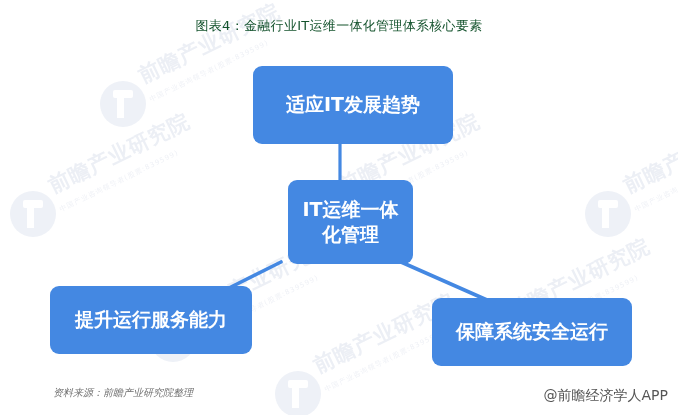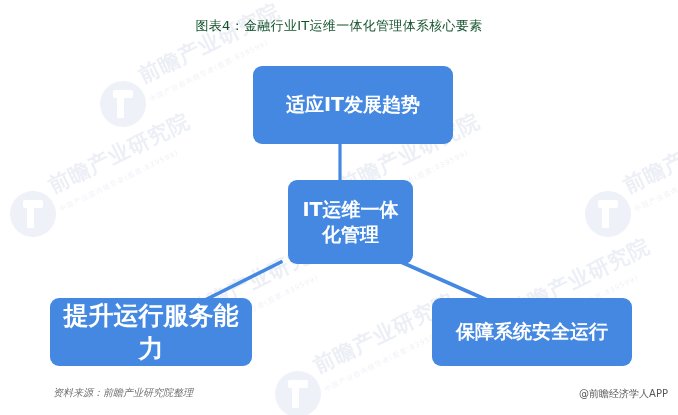--- a/index.html
+++ b/index.html
@@ -122,23 +122,23 @@
     left: 253px; top: 66px;
     width: 200px; height: 78px;
     font-size: 19px;
   }
   #node-center {
     left: 288px; top: 180px;
     width: 125px; height: 84px;
     font-size: 19px;
   }
   #node-left {
-    left: 50px; top: 298px;
+    left: 50px; top: 286px;
     width: 202px; height: 68px;
-    font-size: 25px;
+    font-size: 19px;
     align-items: center;
   }
   #node-right {
     left: 432px; top: 298px;
     width: 200px; height: 68px;
     font-size: 19px;
   }
 
   
   #footer-source {
@@ -146,21 +146,21 @@
     left: 8px; top: 386px;
     font-size: 10px;
     font-style: italic;
     color: #707070;
     z-index: 5;
     margin-left: 45px;
   }
   #footer-brand {
     position: absolute;
     right: 10px; top: 387px;
-    font-size: 10px;
+    font-size: 14px;
     color: #555555;
     z-index: 5;
   }
 </style>
 </head>
 <body>
 
 <div id="watermarks">
   <div class="wm-group" style="left:10px; top:165px;">
     <div class="wm-logo"></div>

